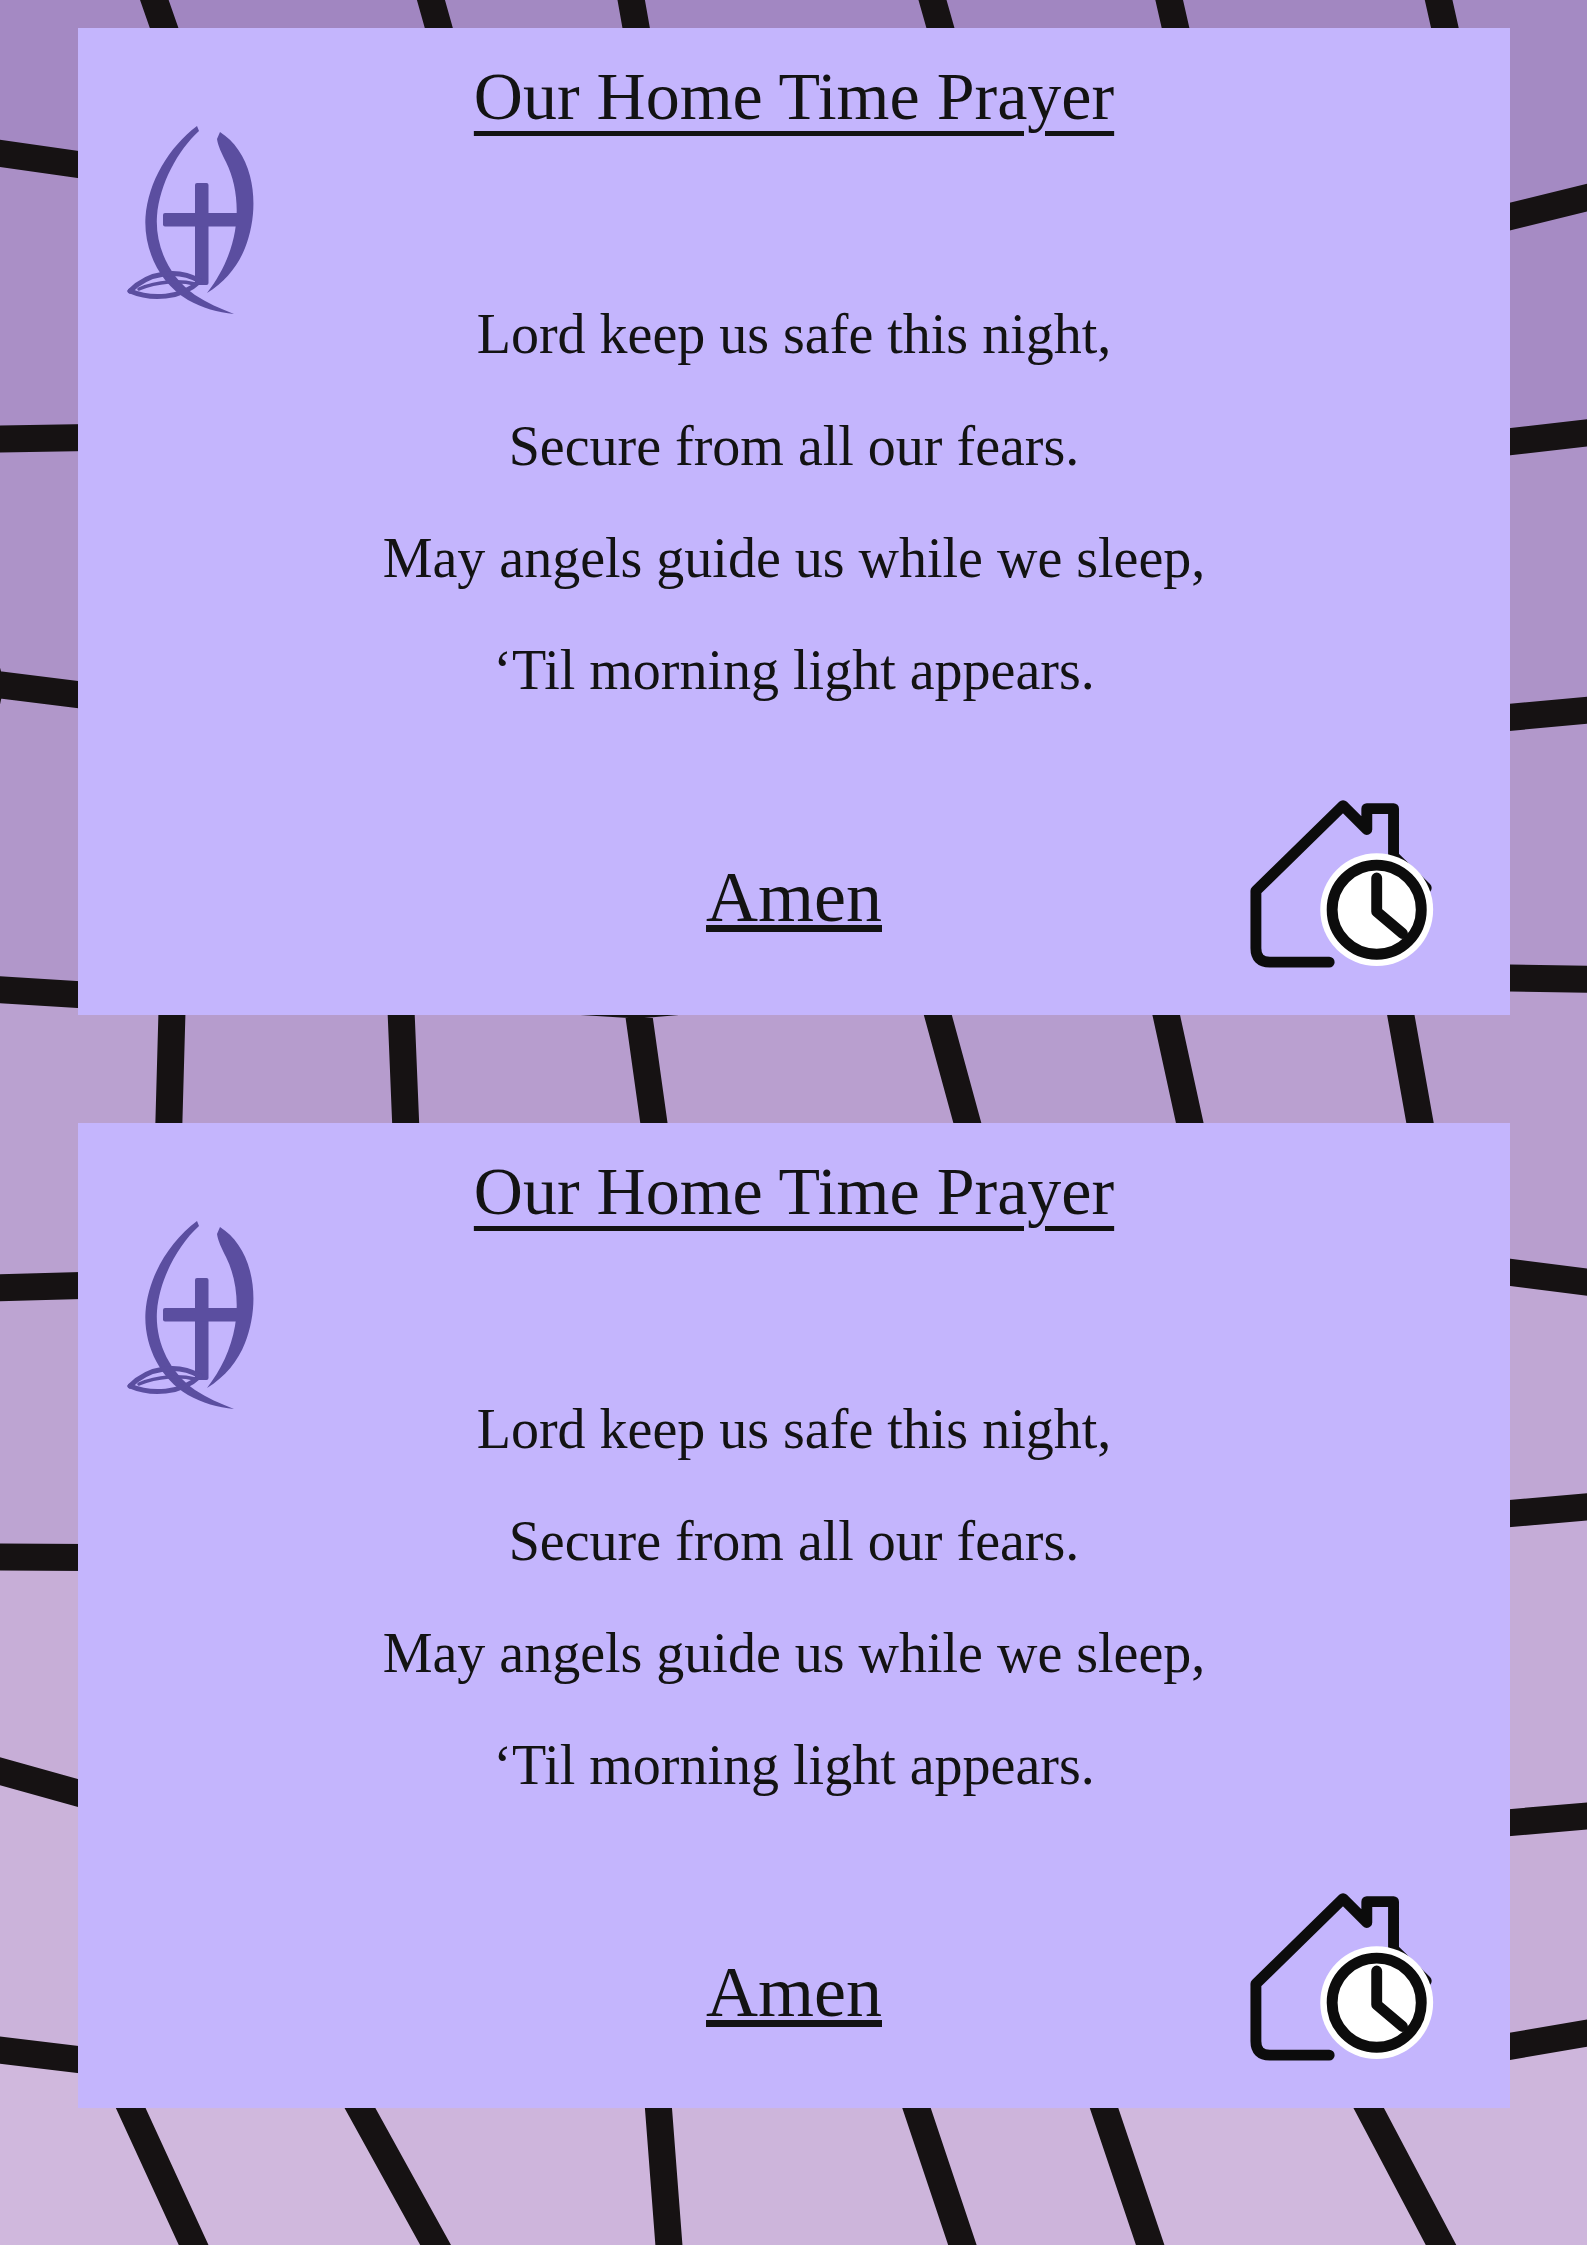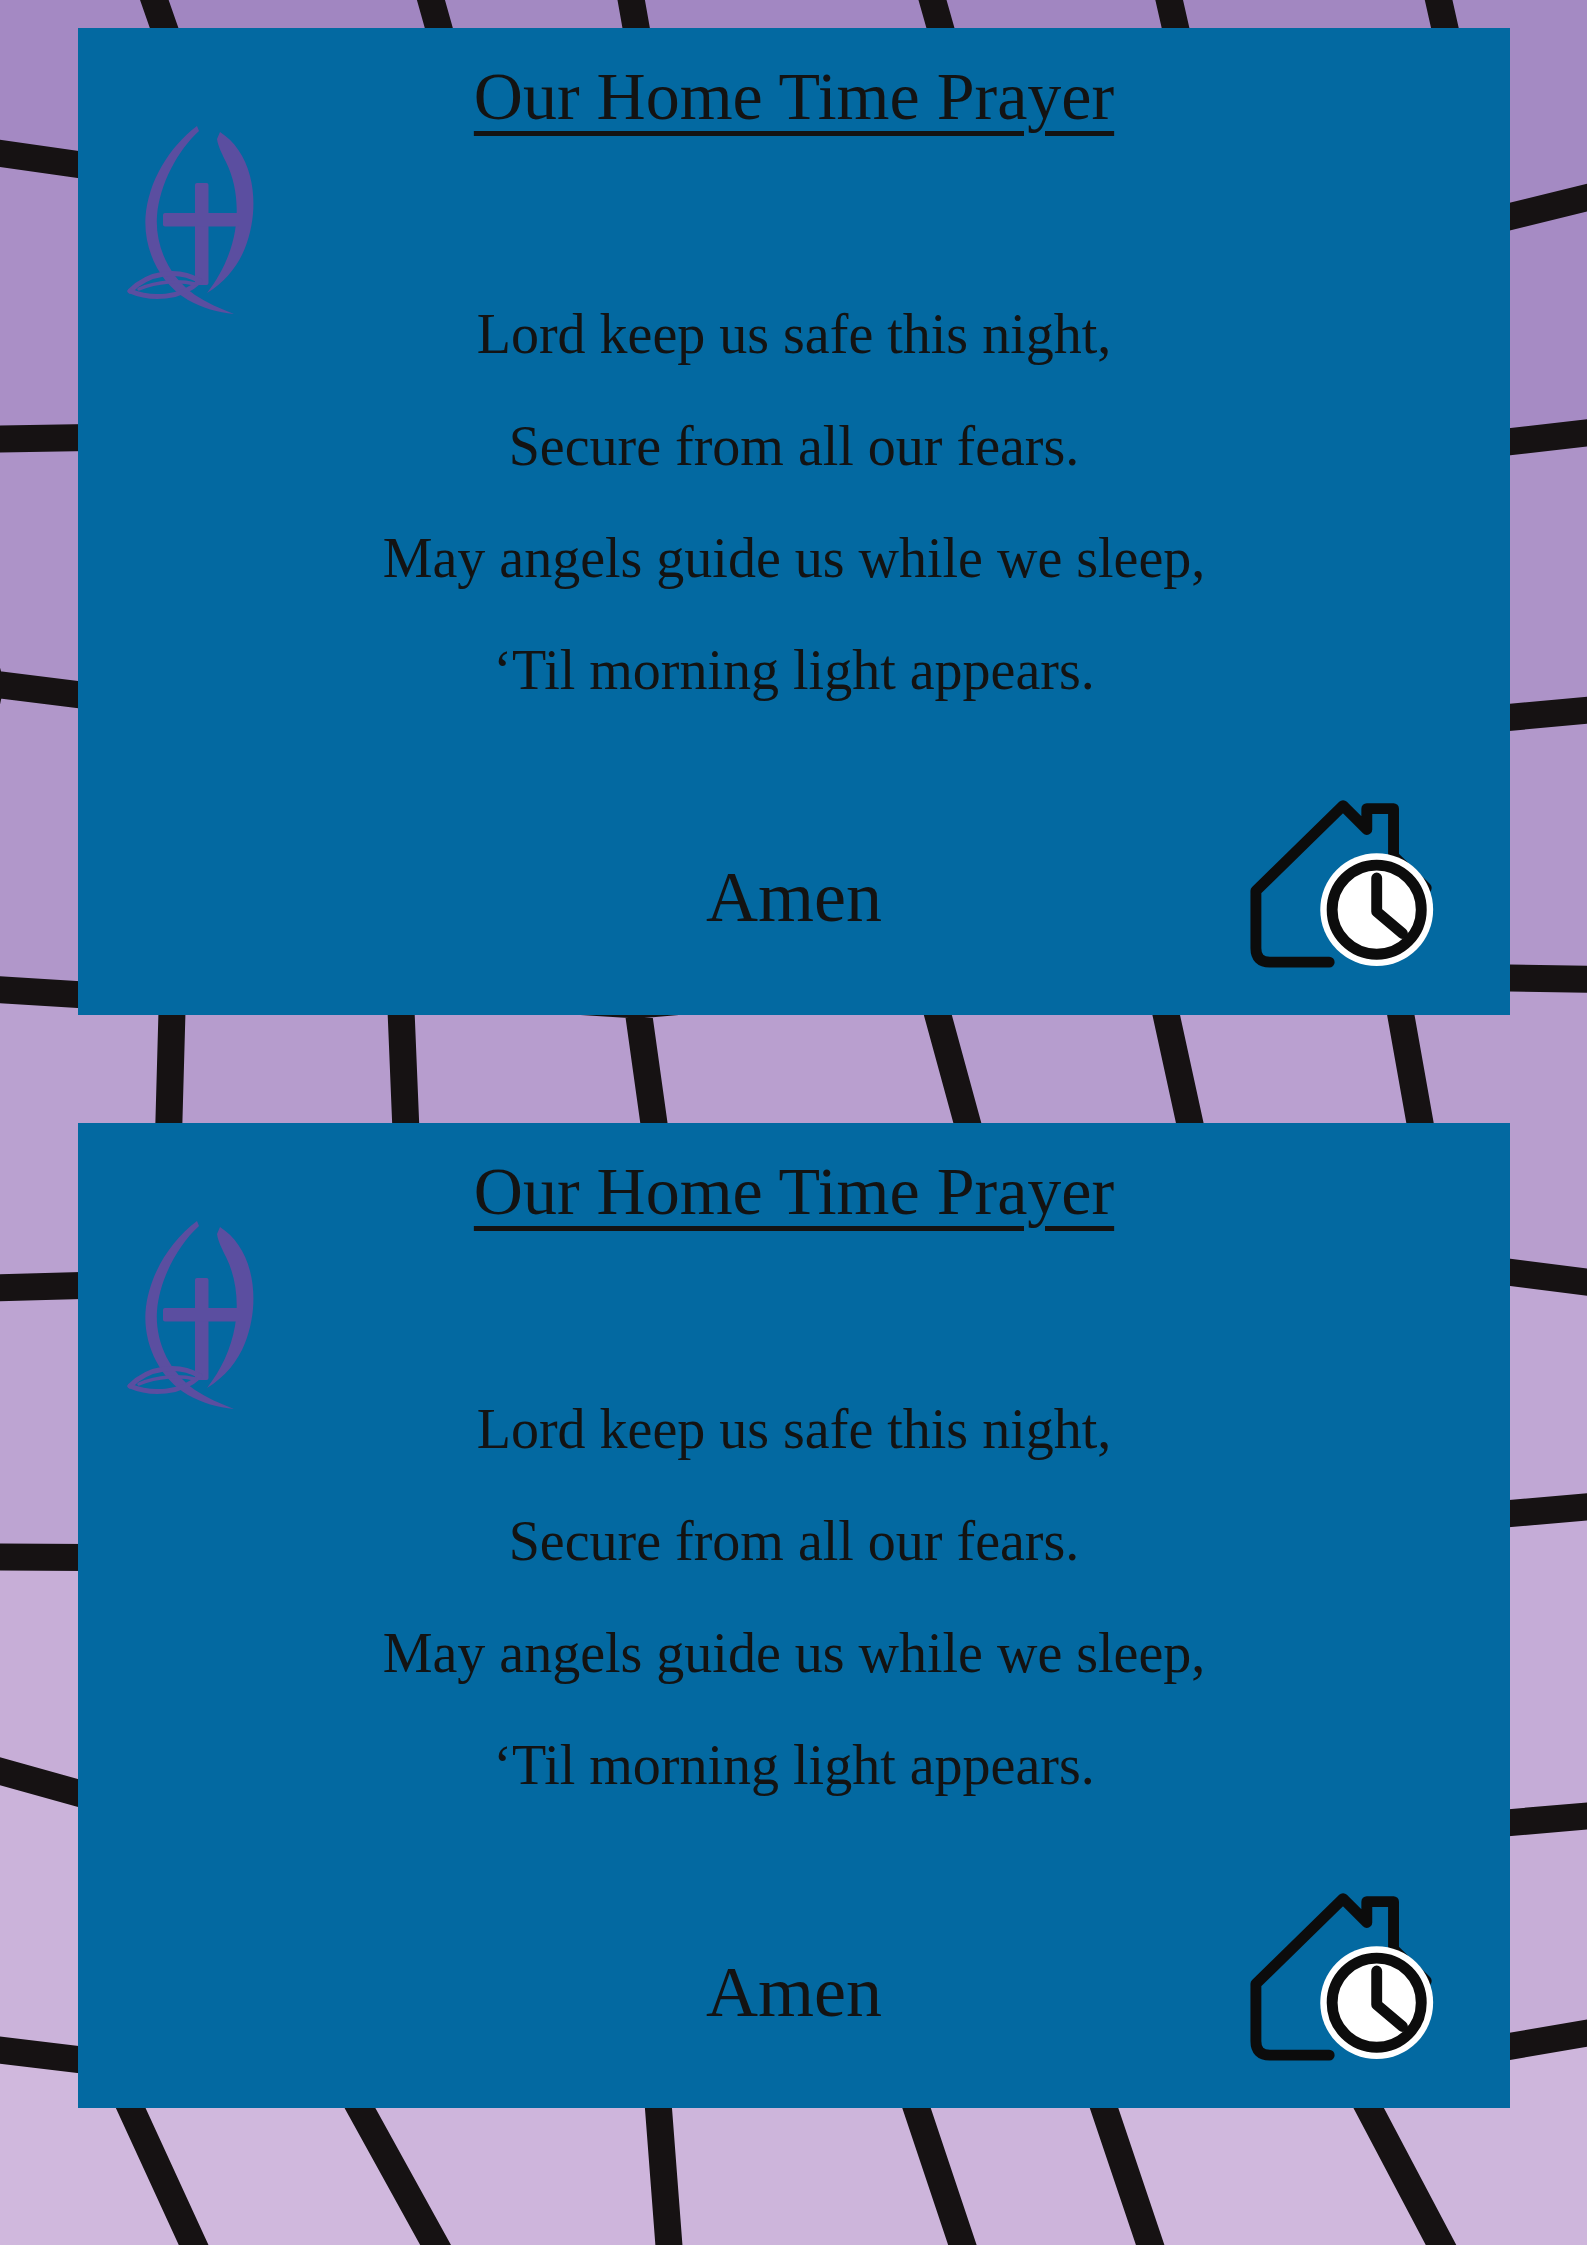--- a/index.html
+++ b/index.html
@@ -3,39 +3,39 @@
 <meta charset="utf-8">
 <style>
   html,body{margin:0;padding:0;}
   body{
     width:1587px;height:2245px;position:relative;overflow:hidden;
     background:#a98cc4;
     font-family:"Liberation Serif","DejaVu Serif",serif;
   }
   #mosaic-svg{position:absolute;left:0;top:0;width:1587px;height:2245px;display:block;}
   .card{
-    position:absolute;left:78px;width:1432px;background:#0369a1;
+    position:absolute;left:78px;width:1432px;background:#c4b5fd;
     color:#131313;
   }
   .card-1{top:28px;height:987px;}
   .card-2{top:1123px;height:985px;}
   .title{
     margin:28px 0 0 0;text-align:center;
     font-size:68px;font-weight:400;line-height:1.2;
     text-decoration:underline;
     text-decoration-thickness:5px;
     text-underline-offset:12px;
   }
   .prayer{
     margin:140px 0 0 0;text-align:center;
     font-size:56px;line-height:112px;
   }
   .amen{
     margin:135px 0 0 0;text-align:center;
-    font-size:72px;line-height:1;
+    font-size:72px;line-height:1;text-decoration:underline;
   }
   .logo{
     position:absolute;left:44px;top:88px;width:150px;height:204px;
   }
   .house-icon{
     position:absolute;right:60px;bottom:38px;width:206px;height:201px;
   }
 </style>
 </head>
 <body>

